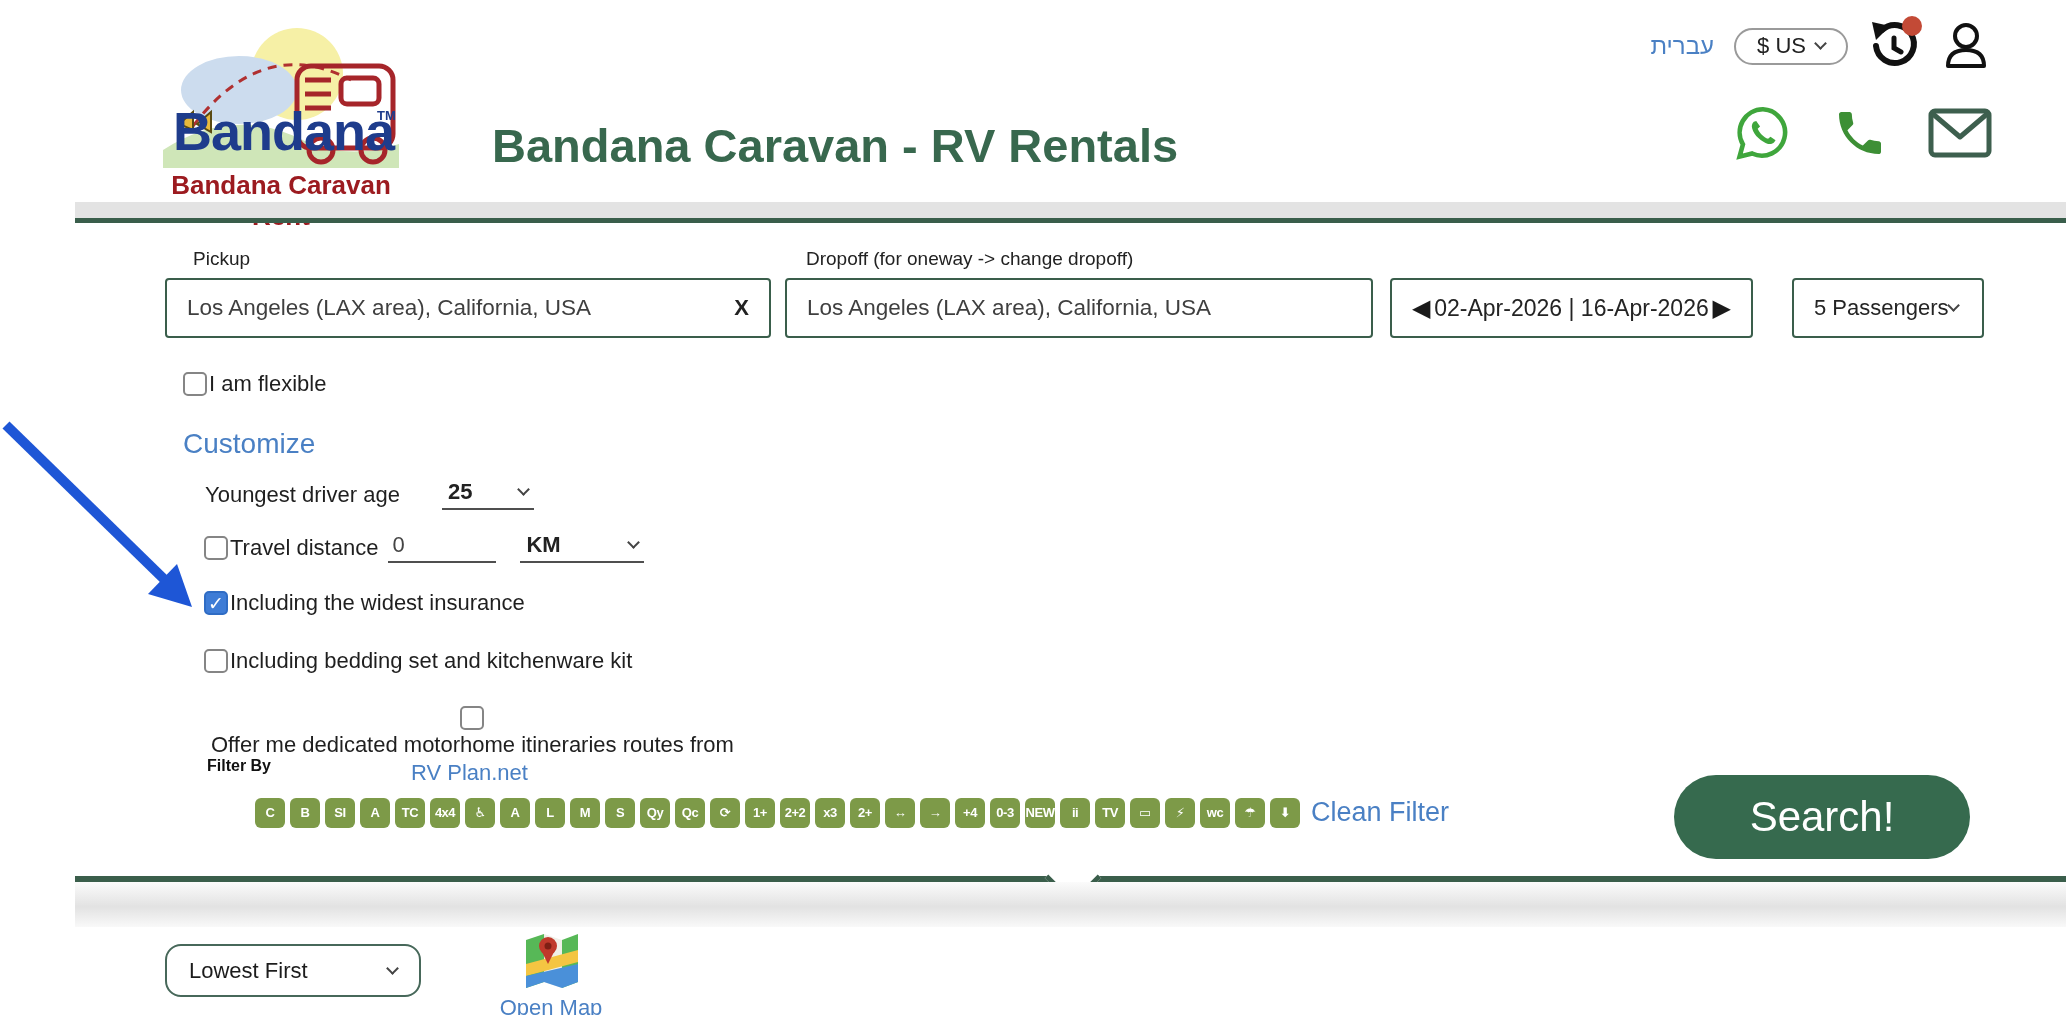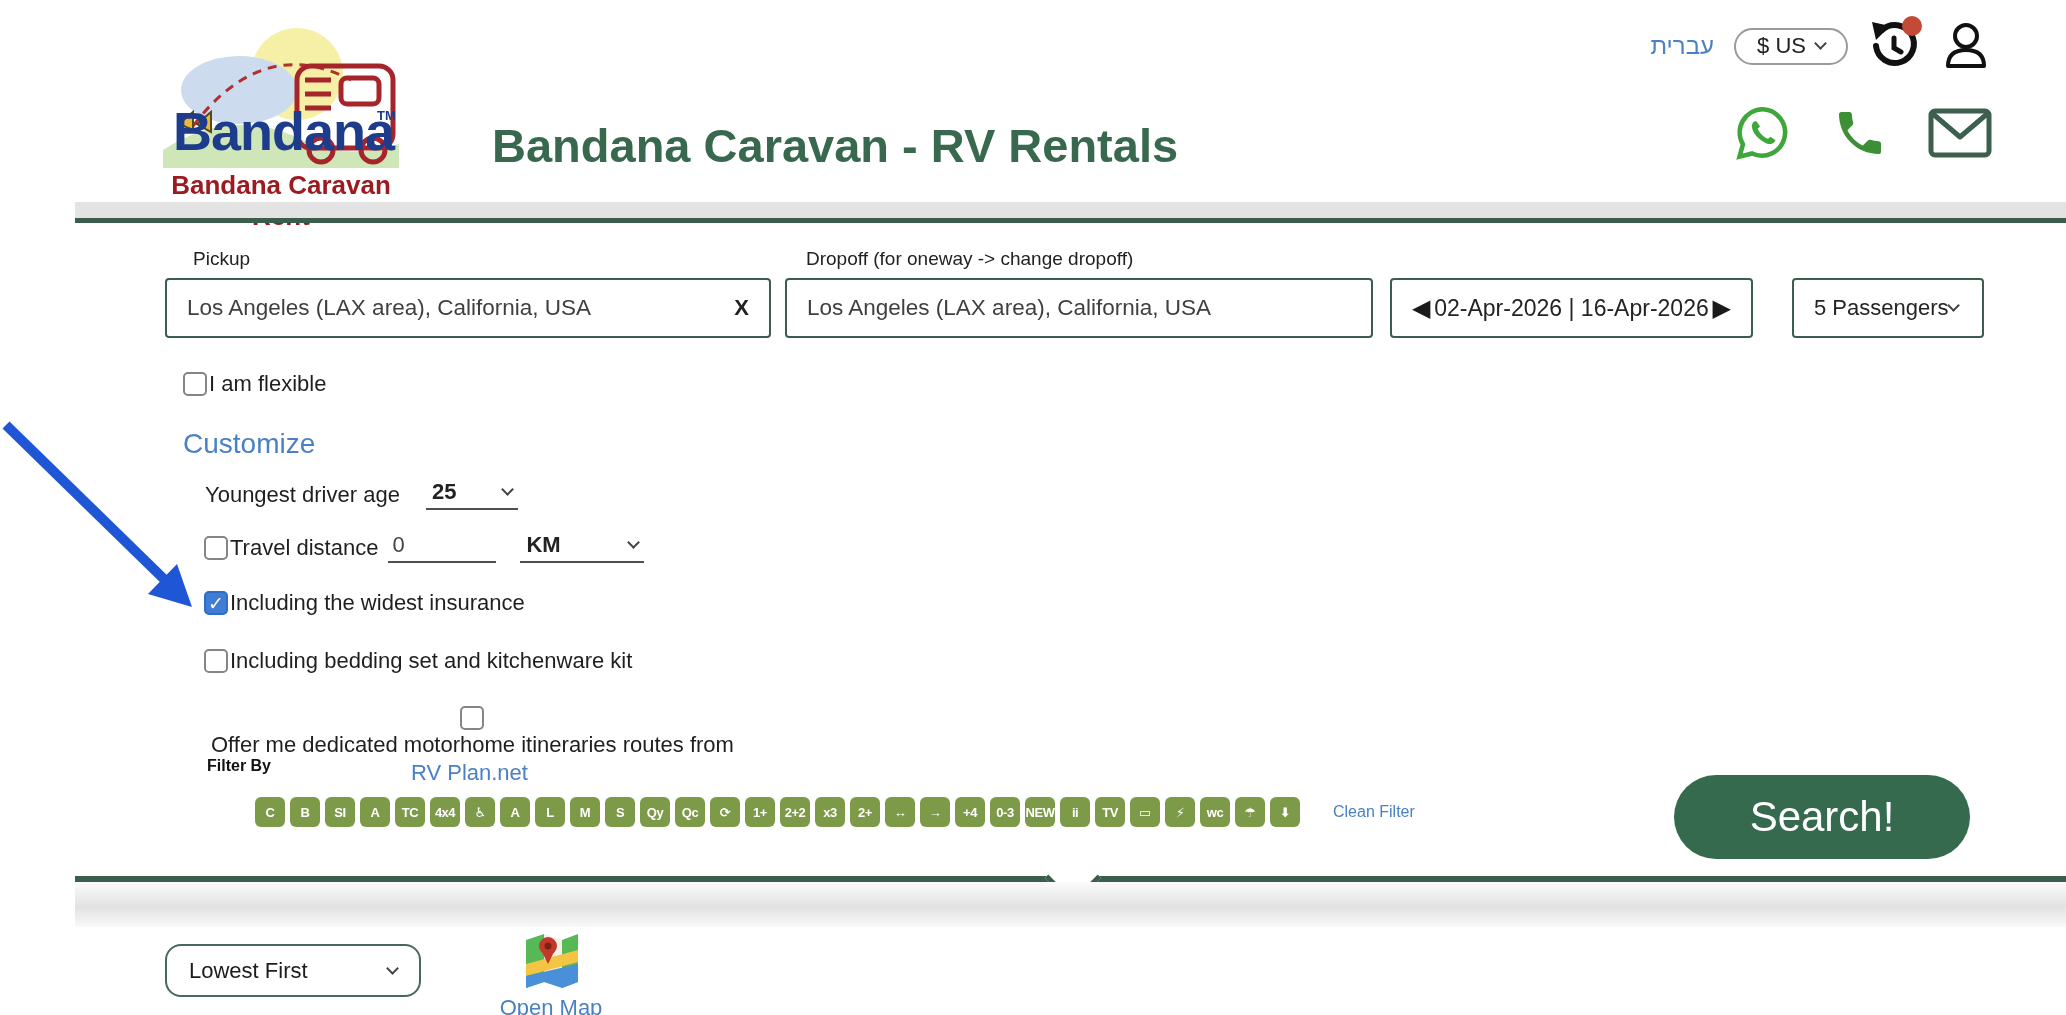--- a/index.html
+++ b/index.html
@@ -51,21 +51,21 @@
   .uline { border-bottom:2px solid #4f4f4f; display:inline-flex; align-items:center;
            justify-content:space-between; padding:0 6px 3px 6px; cursor:pointer; }
   .uline .val { font-weight:700; font-size:22px; color:#222; }
   .uline-input { border-bottom:2px solid #4f4f4f; font-size:22px; color:#444; padding:0 4px 3px 4px; }
 
   #filter-title { left:207px; top:757px; font-size:16px; font-weight:700; color:#111; }
   #filter-row { left:255px; top:797px; display:flex; align-items:center; gap:5px; }
   .ficon { width:30px; height:30px; border-radius:6px; background:#7d9a48; color:#fff;
            font-size:13px; font-weight:700; display:flex; align-items:center; justify-content:center;
            letter-spacing:-0.5px; cursor:pointer; overflow:hidden; }
-  #clean-filter { margin-left:28px; font-size:16px; }
+  #clean-filter { margin-left:6px; font-size:27px; }
 
   #search-btn { left:1674px; top:775px; width:296px; height:84px; border-radius:42px;
                 background:#366a4e; color:#fff; font-size:42px; display:flex; align-items:center;
                 justify-content:center; cursor:pointer; border:none;
                 font-family:"Liberation Sans","DejaVu Sans",sans-serif; }
 
   
   #bottom-line { left:75px; right:0; top:876px; height:6px; background:#3a5e4b; }
   #notch { left:1053px; top:858px; width:40px; height:40px; background:#fff;
            border-right:5px solid #3a5e4b; border-bottom:5px solid #3a5e4b; transform:rotate(45deg); }
@@ -167,21 +167,21 @@
     <span class="chev"></span>
   </div>
 
   <div class="abs ckrow" style="left:183px; top:371px;">
     <span class="cb"></span>
     <span>I am flexible</span>
   </div>
 
   <div id="customize" class="abs">Customize</div>
 
-  <div class="abs ckrow" style="left:205px; top:479px; gap:26px;">
+  <div class="abs ckrow" style="left:205px; top:479px; gap:42px;">
     <span>Youngest driver age</span>
     <span class="uline" style="width:92px;">
       <span class="val">25</span>
       <span class="chev"></span>
     </span>
   </div>
 
   <div class="abs ckrow" style="left:204px; top:532px;">
     <span class="cb"></span>
     <span>Travel distance</span>

